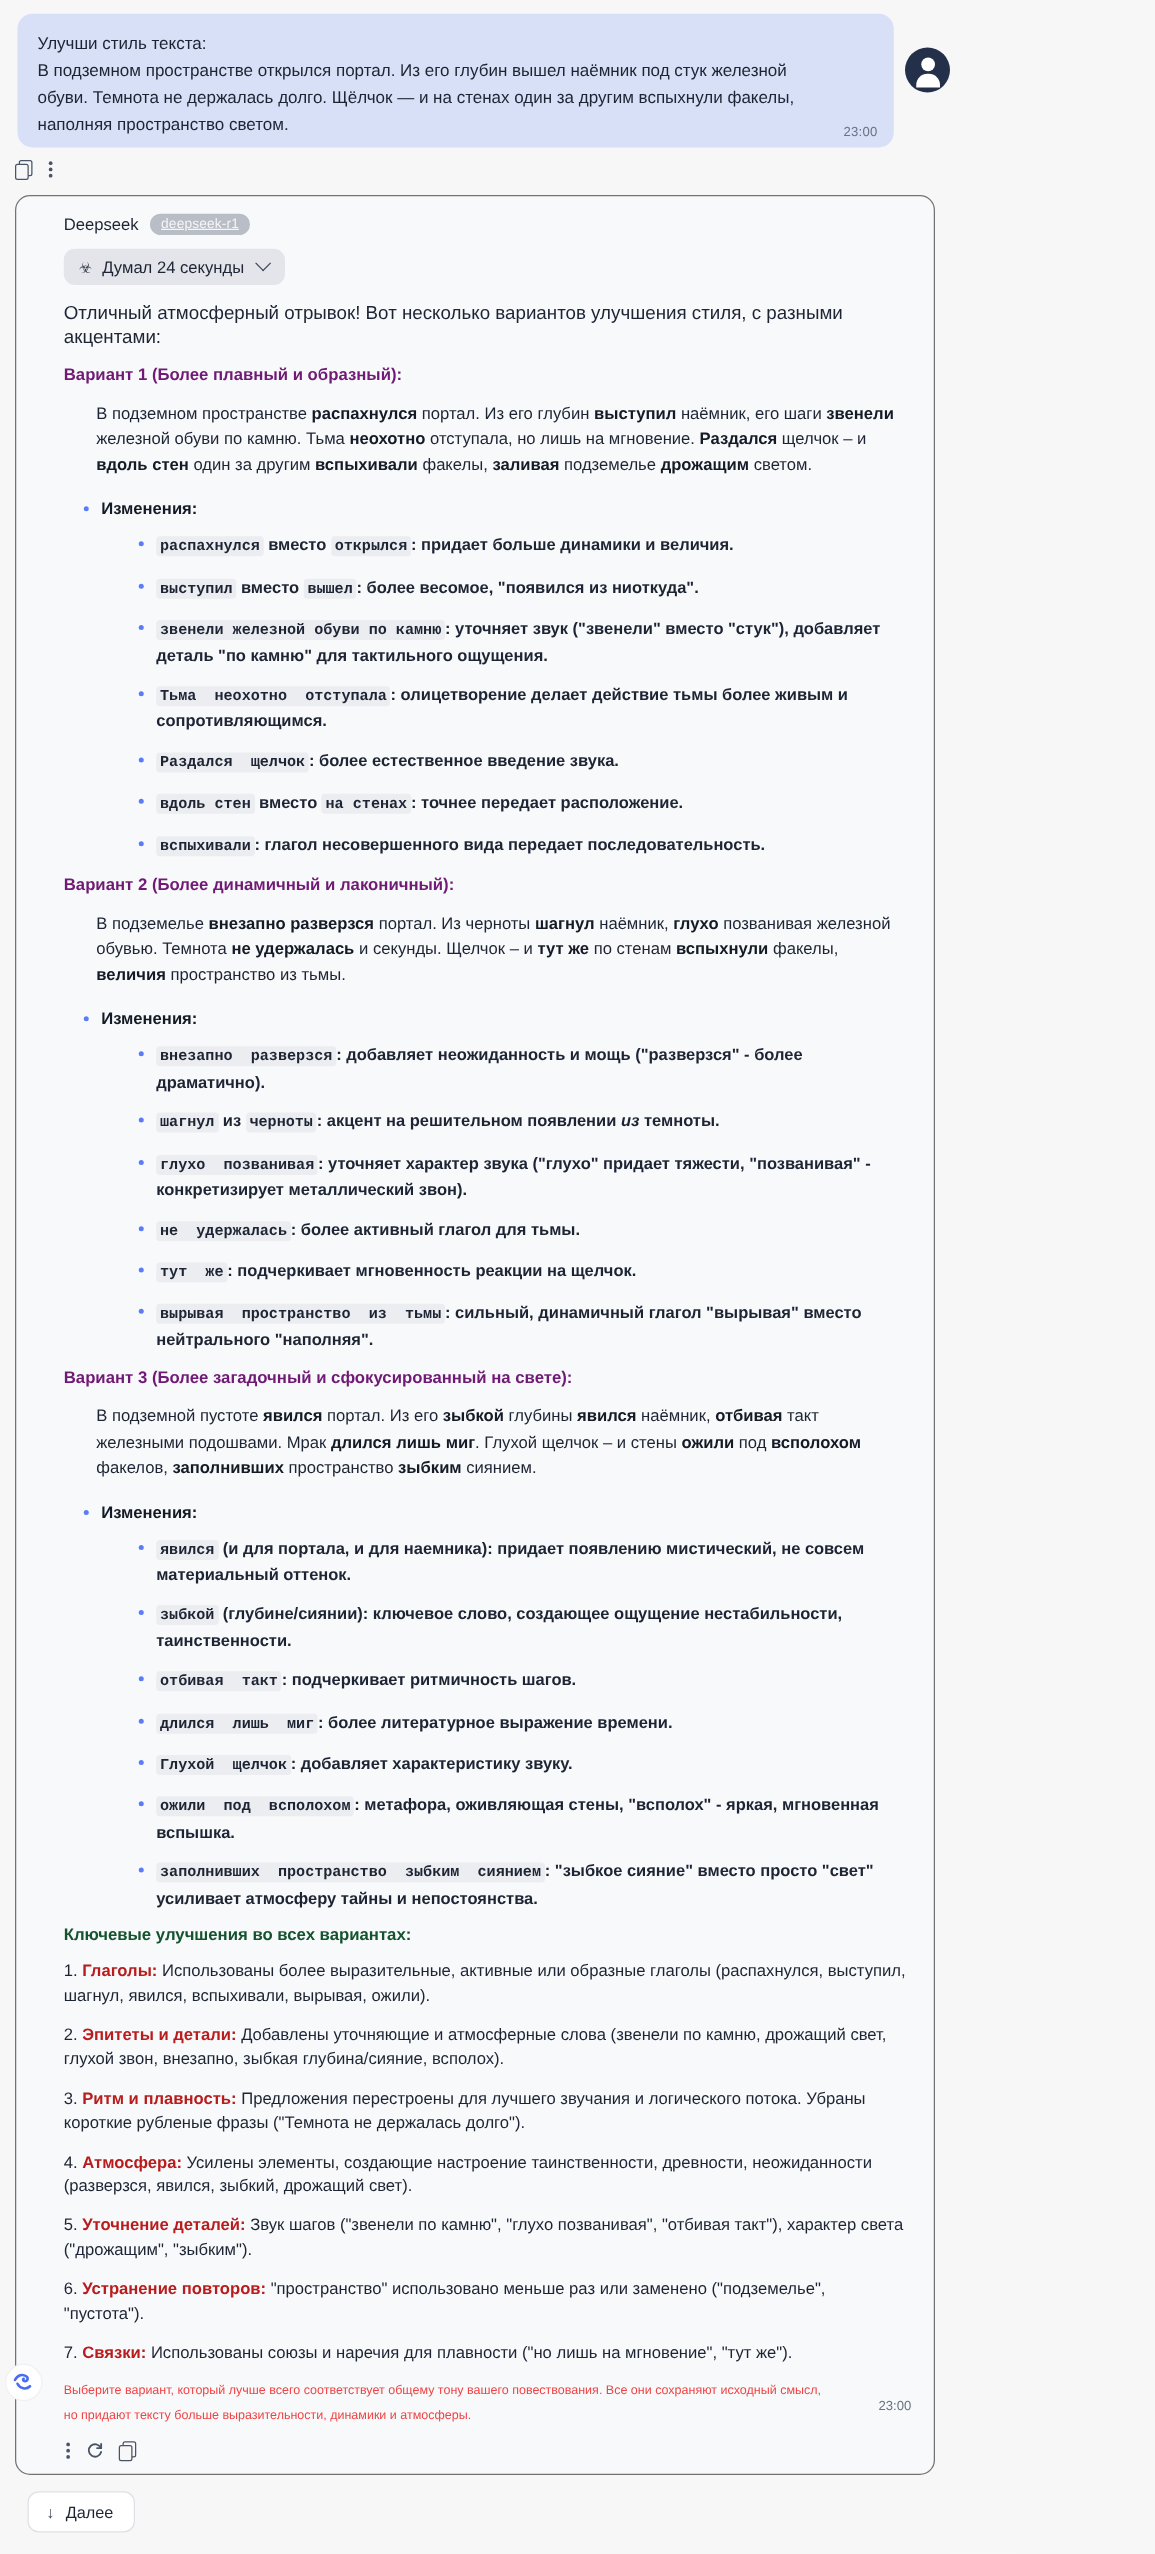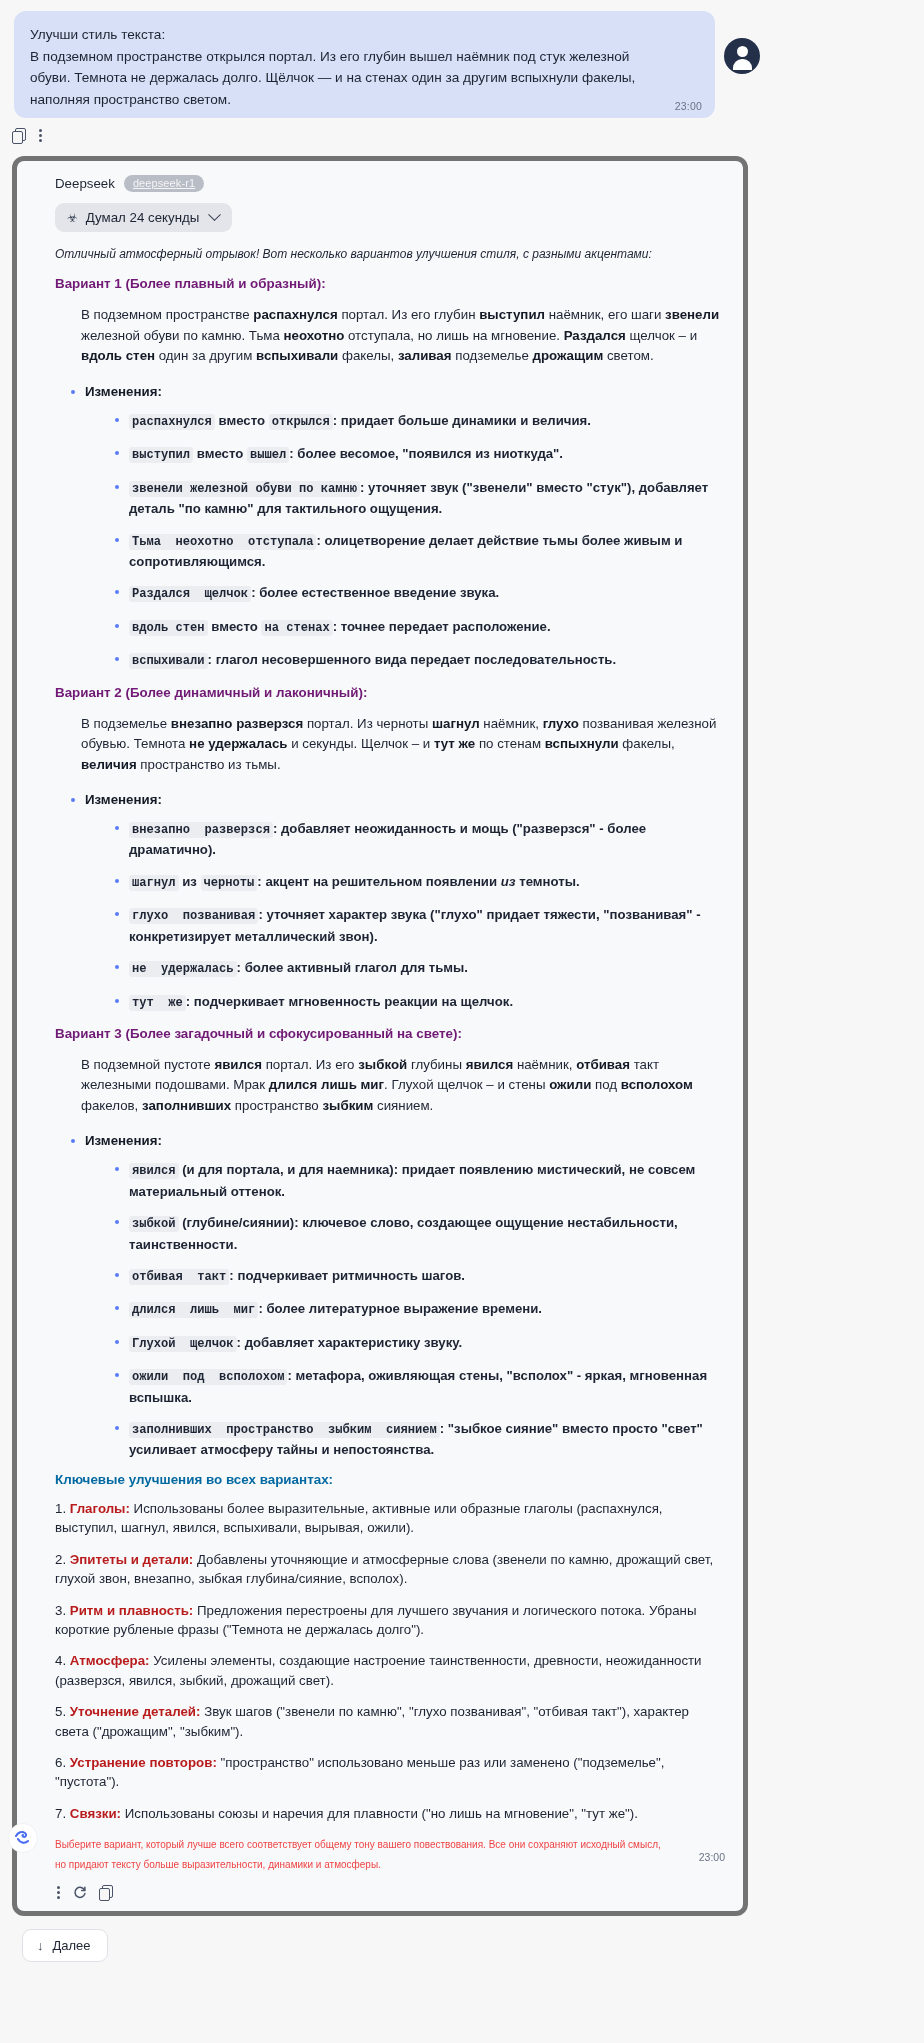--- a/index.html
+++ b/index.html
@@ -121,21 +121,21 @@
     display: block;
   }
   .ic-dots i:nth-child(1) { top: 1px; }
   .ic-dots i:nth-child(2) { top: 6px; }
   .ic-dots i:nth-child(3) { top: 11px; }
 
   
   .assistant-card {
     margin: 12px 12px 0 12px;
     background: #f8f9fb;
-    border: 5px solid #737373;
+    border: 1px solid #737373;
     border-radius: 12px;
     padding: 14px 20px 8px 28px;
     position: relative;
   }
   .bot-head {
     display: flex;
     align-items: center;
     gap: 9px;
     margin-bottom: 11px;
     margin-left: 10px;
@@ -171,25 +171,24 @@
     width: 9px; height: 9px;
     border-right: 1.7px solid #3b4456;
     border-bottom: 1.7px solid #3b4456;
     transform: rotate(45deg) translate(-2px,-2px);
     margin-left: 3px;
   }
 
   .body-wrap { padding-left: 10px; padding-right: 2px; }
 
   p.para {
-    font-size: 12px;
+    font-size: 15px;
     line-height: 19.4px;
     margin: 0 0 11px 0;
     color: #1d2433;
-    font-style: italic;
   }
   h3.variant {
     font-size: 13.4px;
     line-height: 18px;
     font-weight: bold;
     margin: 0 0 12px 0;
     color: #701a75;
   }
   blockquote.quote {
     margin: 0 0 12px 0;
@@ -252,21 +251,21 @@
     color: #1d2433;
     white-space: pre;
   }
   b { font-weight: bold; }
   i { font-style: italic; }
 
   h4.keyhead {
     font-size: 13.4px;
     font-weight: bold;
     margin: 0 0 12px 0;
-    color: #0369a1;
+    color: #14532d;
   }
   p.numitem {
     font-size: 13.3px;
     line-height: 19.4px;
     margin: 0 0 12px 0;
     color: #1d2433;
   }
   p.numitem b { font-weight: bold; color: #b91c1c; }
 
   p.closing {
@@ -384,20 +383,21 @@
           </ul>
           <h3 class="variant">Вариант 2 (Более динамичный и лаконичный):</h3>
           <blockquote class="quote">В подземелье <b>внезапно разверзся</b> портал. Из черноты <b>шагнул</b> наёмник, <b>глухо</b> позванивая железной обувью. Темнота <b>не удержалась</b> и секунды. Щелчок – и <b>тут же</b> по стенам <b>вспыхнули</b> факелы, <b>величия</b> пространство из тьмы.</blockquote>
           <ul class="lvl1">
             <li class="head">Изменения:<ul class="lvl2">
                 <li><code class="inl">внезапно  разверзся</code>: добавляет неожиданность и мощь ("разверзся" - более драматично).</li>
                 <li><code class="inl">шагнул</code> из <code class="inl">черноты</code>: акцент на решительном появлении <i>из</i> темноты.</li>
                 <li><code class="inl">глухо  позванивая</code>: уточняет характер звука ("глухо" придает тяжести, "позванивая" - конкретизирует металлический звон).</li>
                 <li><code class="inl">не  удержалась</code>: более активный глагол для тьмы.</li>
                 <li><code class="inl">тут  же</code>: подчеркивает мгновенность реакции на щелчок.</li>
+                <li><code class="inl">вырывая  пространство  из  тьмы</code>: сильный, динамичный глагол "вырывая" вместо нейтрального "наполняя".</li>
               </ul></li>
           </ul>
           <h3 class="variant">Вариант 3 (Более загадочный и сфокусированный на свете):</h3>
           <blockquote class="quote">В подземной пустоте <b>явился</b> портал. Из его <b>зыбкой</b> глубины <b>явился</b> наёмник, <b>отбивая</b> такт железными подошвами. Мрак <b>длился лишь миг</b>. Глухой щелчок – и стены <b>ожили</b> под <b>всполохом</b> факелов, <b>заполнивших</b> пространство <b>зыбким</b> сиянием.</blockquote>
           <ul class="lvl1">
             <li class="head">Изменения:<ul class="lvl2">
                 <li><code class="inl">явился</code> (и для портала, и для наемника): придает появлению мистический, не совсем материальный оттенок.</li>
                 <li><code class="inl">зыбкой</code> (глубине/сиянии): ключевое слово, создающее ощущение нестабильности, таинственности.</li>
                 <li><code class="inl">отбивая  такт</code>: подчеркивает ритмичность шагов.</li>
                 <li><code class="inl">длился  лишь  миг</code>: более литературное выражение времени.</li>

